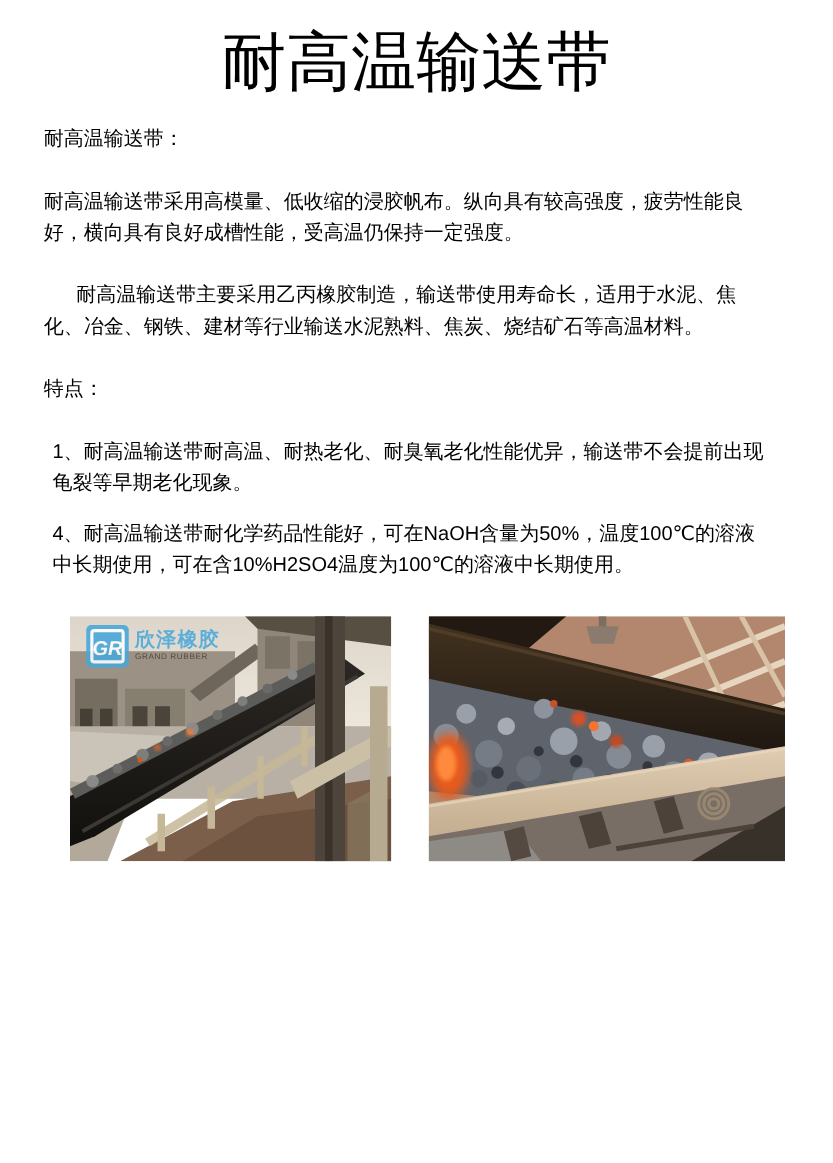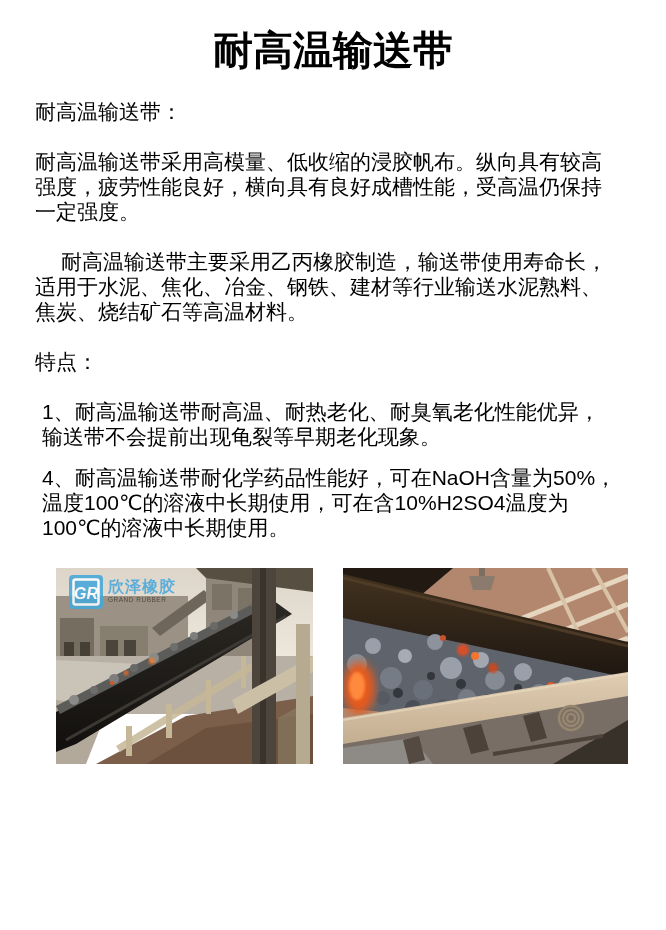--- a/index.html
+++ b/index.html
@@ -7,30 +7,30 @@
     position:relative;
     width:666px; height:930px;
     background:#ffffff;
     color:#000000;
     font-family:"Liberation Sans","DejaVu Sans",sans-serif;
     overflow:hidden;
   }
   .title {
     margin:0;
     padding-top:16px;
-    font-size:40px;
+    font-size:52px;
     line-height:68px;
-    font-weight:700;
+    font-weight:400;
     text-align:center;
     white-space:nowrap;
   }
   .content {
     margin-top:15px;
     padding-left:35px;
-    font-size:21px;
+    font-size:16px;
     line-height:25px;
     letter-spacing:0;
   }
   .content p { margin:0 0 25px 0; width:580px; }
   .content p.indent { text-indent:26px; }
   .features { margin-left:-9px; }
   .features p { margin:16px; width:578px; }
   .photos {
     display:flex;
     gap:30px;

